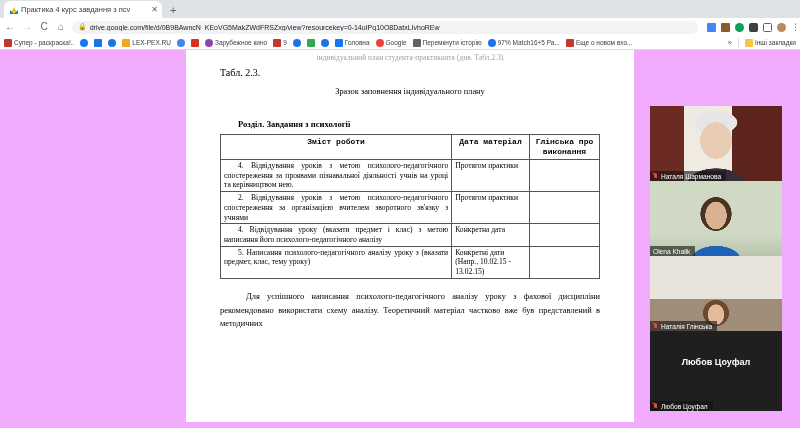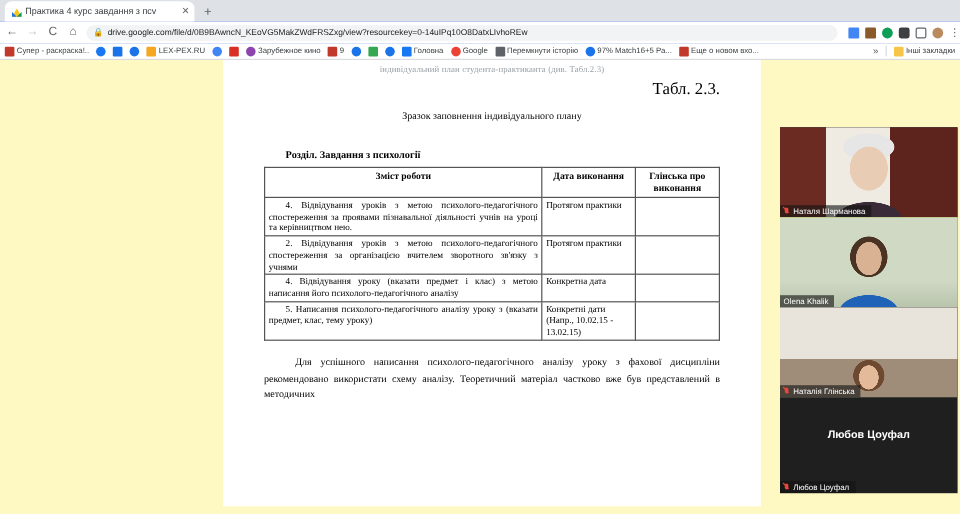--- a/index.html
+++ b/index.html
@@ -57,46 +57,46 @@
   .kebab { color: #5f6368; font-size: 9px; line-height: 9px; text-align: center; width: 5px; }
 
   .bookmarks { height: 14px; background: #fff; display: flex; align-items: center; gap: 6px; padding: 0 4px; border-bottom: 1px solid #dadce0; overflow: hidden; }
   .bm { display: flex; align-items: center; gap: 2px; font-size: 6.5px; color: #3c4043; white-space: nowrap; flex: none; }
   .bm-ic { width: 8px; height: 8px; border-radius: 1px; flex: none; display: inline-block; }
   .bm-ic.circ { border-radius: 50%; }
   .bm-sep { width: 1px; height: 9px; background: #dadce0; flex: none; }
   .bm-overflow { font-size: 8px; color: #5f6368; margin-left: auto; flex: none; }
 
   
-  .viewer { position: absolute; left: 0; top: 50px; right: 0; bottom: 0; background: #fef9c3; overflow: hidden; }
+  .viewer { position: absolute; left: 0; top: 50px; right: 0; bottom: 0; background: #f0abfc; overflow: hidden; }
   .page {
     position: absolute; left: 186px; top: 0; width: 448px; height: 372px;
     background: #fff;
     font-family: "Liberation Serif", serif; color: #000;
   }
   .pg-inner { padding: 2px 34px 0 34px; }
 
   .ln-faded { font-size: 7.3px; color: #9aa0a6; text-align: center; letter-spacing: .1px; white-space: nowrap; margin-top: 1px; }
-  .ln-right { font-size: 14px; text-align: right; margin-top: 5px; }
+  .ln-right { font-size: 10px; margin-top: 5px; }
   .ln-center { font-size: 8.4px; text-align: center; margin-top: 9px; }
   .ln-head { font-size: 8.6px; font-weight: bold; margin-top: 23px; padding-left: 18px; }
 
   table.plan { border-collapse: collapse; width: 100%; margin-top: 5px; table-layout: fixed; }
   table.plan th, table.plan td { border: 0.8px solid #555; vertical-align: top; padding: 1px 3px; }
-  table.plan th { text-align: center; font-weight: bold; font-size: 8px; line-height: 1.25; padding: 2px 2px; }
+  table.plan th { text-align: center; font-weight: bold; font-size: 8px; line-height: 1.25; padding: 2px 2px; font-family: Liberation Mono, monospace; }
   table.plan td { font-size: 7.6px; line-height: 1.28; }
   td.c1 { text-align: justify; text-align-last: left; text-indent: 14px; hyphens: none; }
   td.c2 { }
   .col1 { width: 61%; } .col2 { width: 20.5%; } .col3 { width: 18.5%; }
 
   p.body { font-size: 8.4px; line-height: 1.62; margin-top: 11px; text-align: justify; text-indent: 26px; }
 
   
   .vpanel { position: absolute; right: 18px; top: 56px; width: 132px; }
-  .tile { position: relative; width: 148px; height: 75px; overflow: hidden; background: #1b1b1b; }
+  .tile { position: relative; width: 132px; height: 75px; overflow: hidden; background: #1b1b1b; }
   .tile.active { outline: 1.5px solid #c8d94e; outline-offset: -1.5px; }
   .tile .bg { position: absolute; inset: 0; }
   .name-tag {
     position: absolute; left: 0; bottom: 0;
     display: flex; align-items: center; gap: 3px;
     background: rgba(20,20,20,.62); color: #fff;
     font-size: 6.6px; padding: 1.5px 5px 1.5px 3px;
     font-family: "Liberation Sans", sans-serif; white-space: nowrap;
   }
   .mic-off { width: 5px; height: 7px; position: relative; flex: none; }
@@ -237,21 +237,21 @@
 
         <table class="plan">
           <colgroup>
               <col class="col1">
               <col class="col2">
               <col class="col3">
             </colgroup>
           <thead>
             <tr>
               <th>Зміст роботи</th>
-              <th>Дата виконання</th>
+              <th>Дата матеріал</th>
               <th>Глінська про виконання</th>
             </tr>
           </thead>
           <tbody id="plan-body">
               <tr>
                 <td class="c1">4. Відвідування уроків з метою психолого-педагогічного спостереження за проявами пізнавальної діяльності учнів на уроці та керівництвом нею.</td>
                 <td class="c2">Протягом практики</td>
                 <td class="c3"></td>
               </tr>
               <tr>

